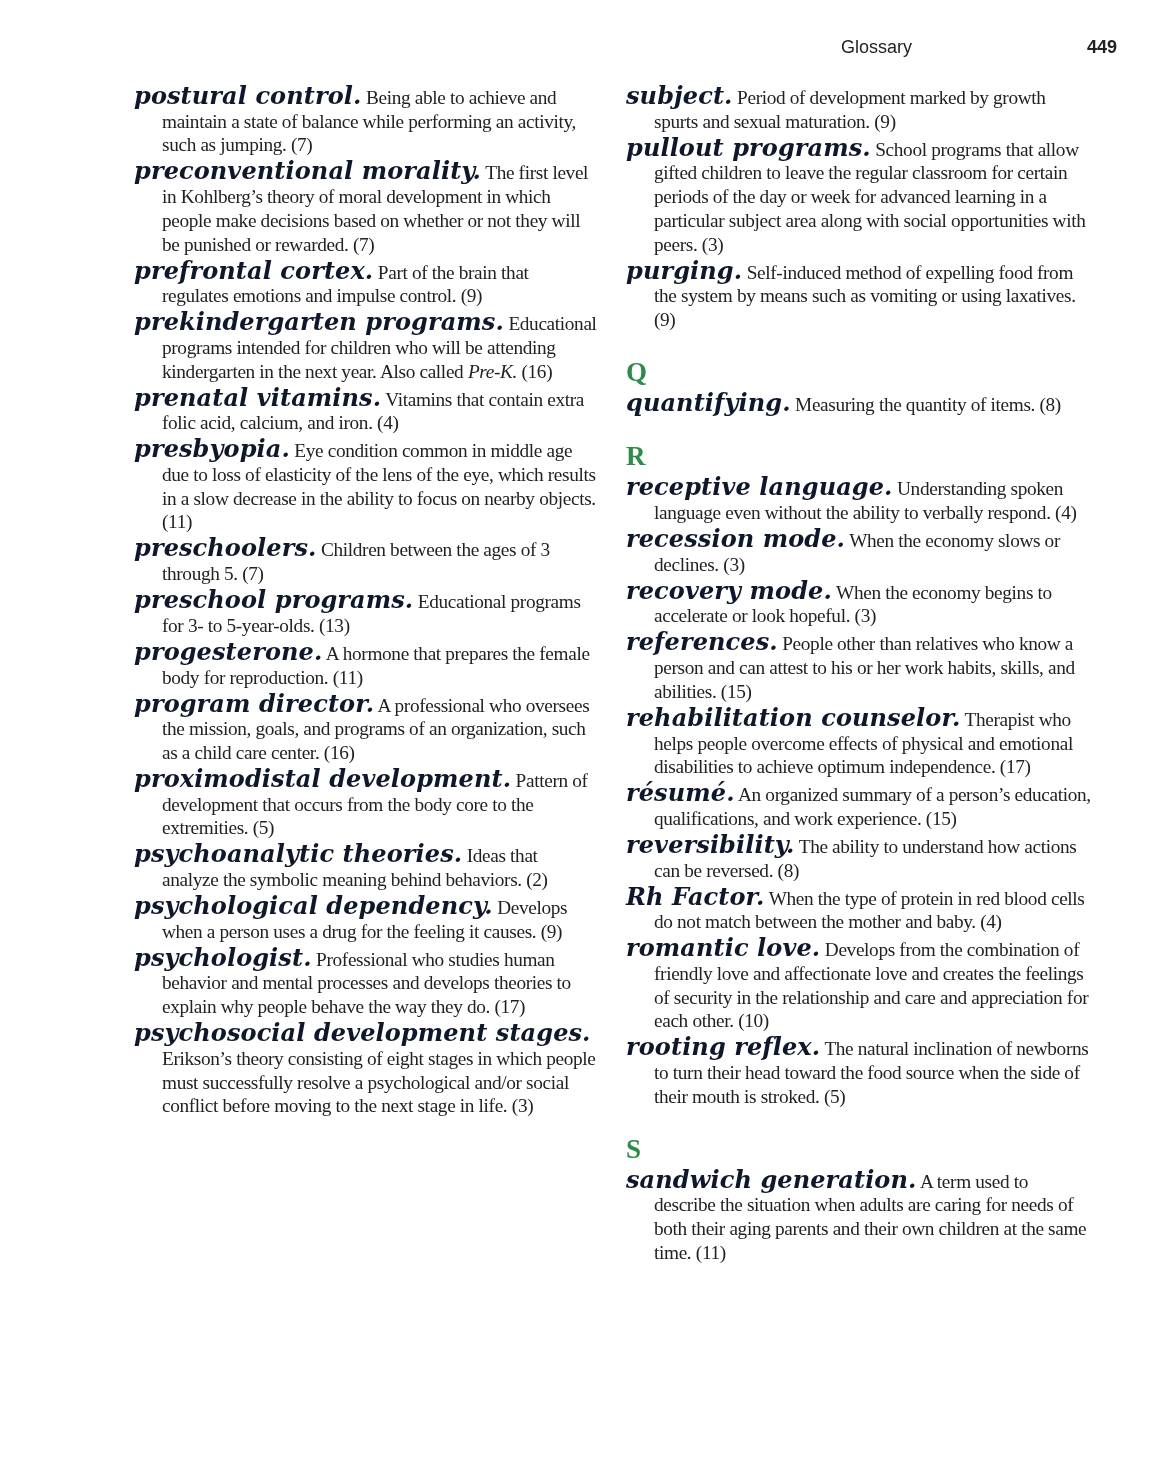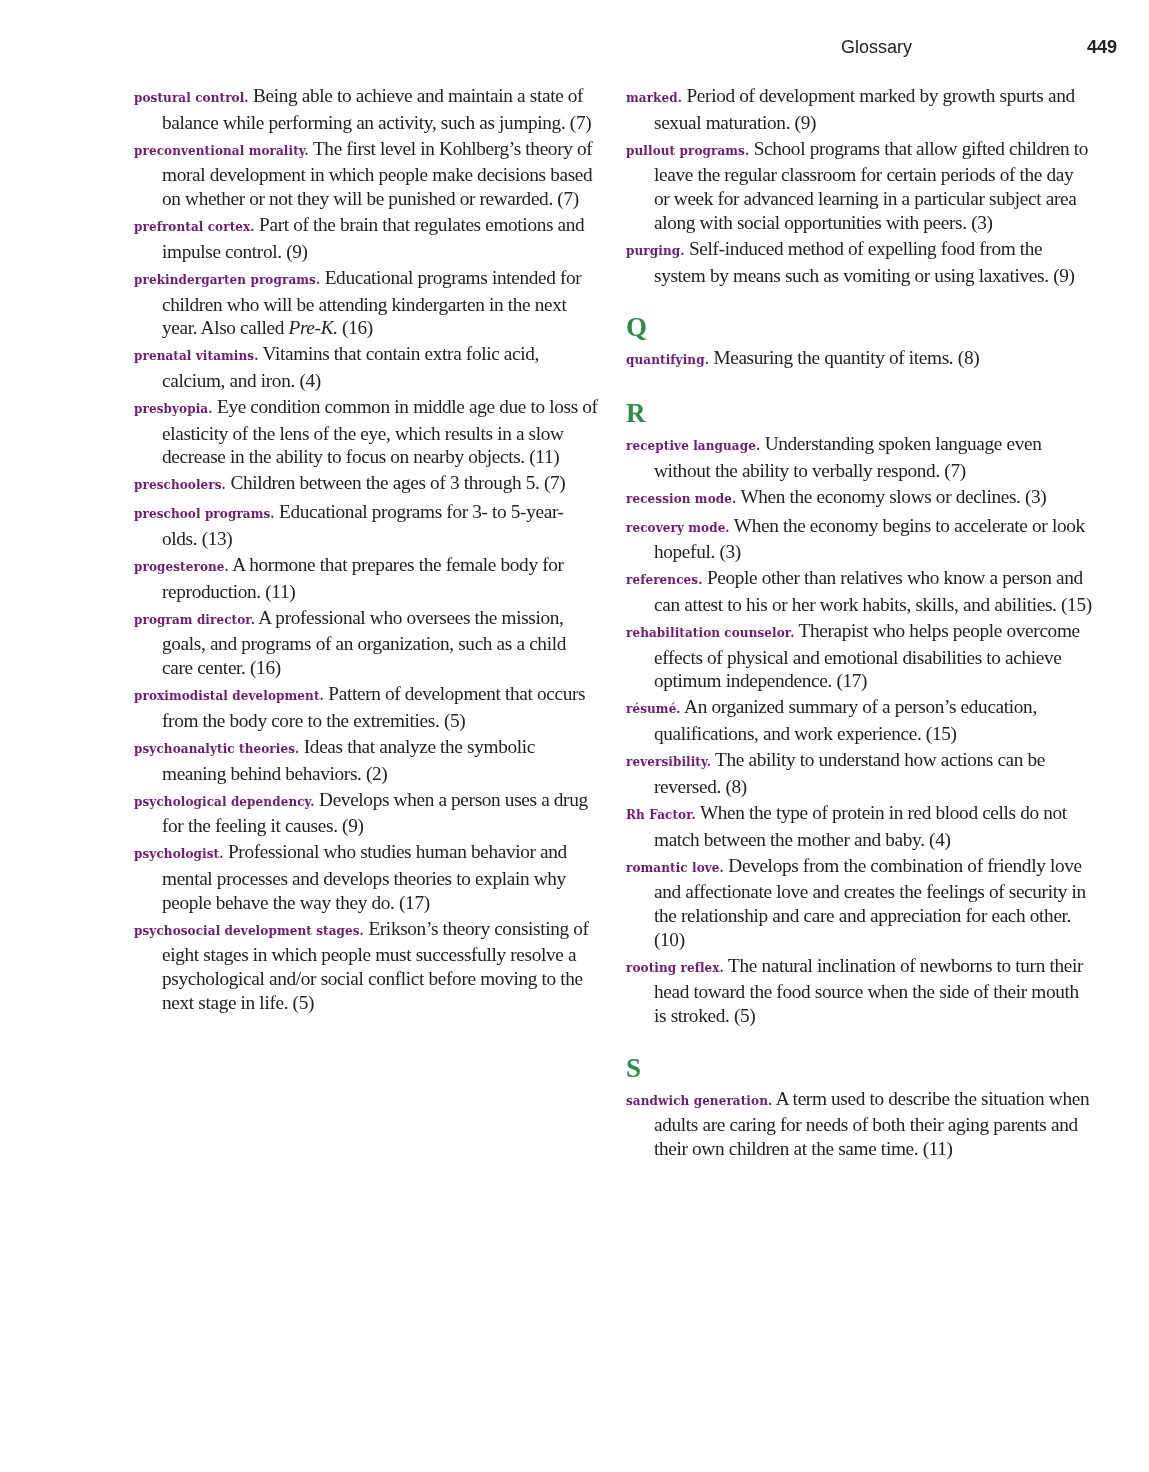--- a/index.html
+++ b/index.html
@@ -19,22 +19,23 @@
     position: absolute; top: 84px;
     font-family: "Liberation Serif", serif; font-size: 19.3px; line-height: 23.7px; color: #222;
   }
   .col.left { left: 134px; width: 464px; }
   .col.right { left: 626px; width: 466px; }
   .entry {
     padding-left: 28px; text-indent: -28px; margin: 0 0 2.3px 0;
     letter-spacing: -0.35px;
   }
   .term {
-    color: #701a75; font-weight: bold; font-family: "DejaVu Serif", serif; font-size: 12px;
+    color: #0f172a; font-weight: bold; font-family: "DejaVu Serif", serif; font-size: 24px;
     letter-spacing: 0.1px;
+    font-style: italic;
   }
   .def { }
   .letter-head {
     color: #2e8b4a; font-family: "Liberation Serif", serif; font-weight: bold;
     font-size: 27px; line-height: 30px; margin: 25px 0 4px 0;
   }
 </style>
 </head>
 <body>
 
@@ -51,33 +52,33 @@
   <p class="entry"><span class="term">prenatal vitamins.</span> <span class="def">Vitamins that contain extra folic acid, calcium, and iron. (4)</span></p>
   <p class="entry"><span class="term">presbyopia.</span> <span class="def">Eye condition common in middle age due to loss of elasticity of the lens of the eye, which results in a slow decrease in the ability to focus on nearby objects. (11)</span></p>
   <p class="entry"><span class="term">preschoolers.</span> <span class="def">Children between the ages of 3 through 5. (7)</span></p>
   <p class="entry"><span class="term">preschool programs.</span> <span class="def">Educational programs for 3- to 5-year-olds. (13)</span></p>
   <p class="entry"><span class="term">progesterone.</span> <span class="def">A hormone that prepares the female body for reproduction. (11)</span></p>
   <p class="entry"><span class="term">program director.</span> <span class="def">A professional who oversees the mission, goals, and programs of an organization, such as a child care center. (16)</span></p>
   <p class="entry"><span class="term">proximodistal development.</span> <span class="def">Pattern of development that occurs from the body core to the extremities. (5)</span></p>
   <p class="entry"><span class="term">psychoanalytic theories.</span> <span class="def">Ideas that analyze the symbolic meaning behind behaviors. (2)</span></p>
   <p class="entry"><span class="term">psychological dependency.</span> <span class="def">Develops when a person uses a drug for the feeling it causes. (9)</span></p>
   <p class="entry"><span class="term">psychologist.</span> <span class="def">Professional who studies human behavior and mental processes and develops theories to explain why people behave the way they do. (17)</span></p>
-  <p class="entry"><span class="term">psychosocial development stages.</span> <span class="def">Erikson’s theory consisting of eight stages in which people must successfully resolve a psychological and/or social conflict before moving to the next stage in life. (5)</span></p>
+  <p class="entry"><span class="term">psychosocial development stages.</span> <span class="def">Erikson’s theory consisting of eight stages in which people must successfully resolve a psychological and/or social conflict before moving to the next stage in life. (3)</span></p>
 </div>
 
 <div class="col right">
-  <p class="entry"><span class="term">marked.</span> <span class="def">Period of development marked by growth spurts and sexual maturation. (9)</span></p>
+  <p class="entry"><span class="term">subject.</span> <span class="def">Period of development marked by growth spurts and sexual maturation. (9)</span></p>
   <p class="entry"><span class="term">pullout programs.</span> <span class="def">School programs that allow gifted children to leave the regular classroom for certain periods of the day or week for advanced learning in a particular subject area along with social opportunities with peers. (3)</span></p>
   <p class="entry"><span class="term">purging.</span> <span class="def">Self-induced method of expelling food from the system by means such as vomiting or using laxatives. (9)</span></p>
 
   <div class="letter-head">Q</div>
   <p class="entry"><span class="term">quantifying.</span> <span class="def">Measuring the quantity of items. (8)</span></p>
 
   <div class="letter-head">R</div>
-  <p class="entry"><span class="term">receptive language.</span> <span class="def">Understanding spoken language even without the ability to verbally respond. (7)</span></p>
+  <p class="entry"><span class="term">receptive language.</span> <span class="def">Understanding spoken language even without the ability to verbally respond. (4)</span></p>
   <p class="entry"><span class="term">recession mode.</span> <span class="def">When the economy slows or declines. (3)</span></p>
   <p class="entry"><span class="term">recovery mode.</span> <span class="def">When the economy begins to accelerate or look hopeful. (3)</span></p>
   <p class="entry"><span class="term">references.</span> <span class="def">People other than relatives who know a person and can attest to his or her work habits, skills, and abilities. (15)</span></p>
   <p class="entry"><span class="term">rehabilitation counselor.</span> <span class="def">Therapist who helps people overcome effects of physical and emotional disabilities to achieve optimum independence. (17)</span></p>
   <p class="entry"><span class="term">résumé.</span> <span class="def">An organized summary of a person’s education, qualifications, and work experience. (15)</span></p>
   <p class="entry"><span class="term">reversibility.</span> <span class="def">The ability to understand how actions can be reversed. (8)</span></p>
   <p class="entry"><span class="term">Rh Factor.</span> <span class="def">When the type of protein in red blood cells do not match between the mother and baby. (4)</span></p>
   <p class="entry"><span class="term">romantic love.</span> <span class="def">Develops from the combination of friendly love and affectionate love and creates the feelings of security in the relationship and care and appreciation for each other. (10)</span></p>
   <p class="entry"><span class="term">rooting reflex.</span> <span class="def">The natural inclination of newborns to turn their head toward the food source when the side of their mouth is stroked. (5)</span></p>
 

